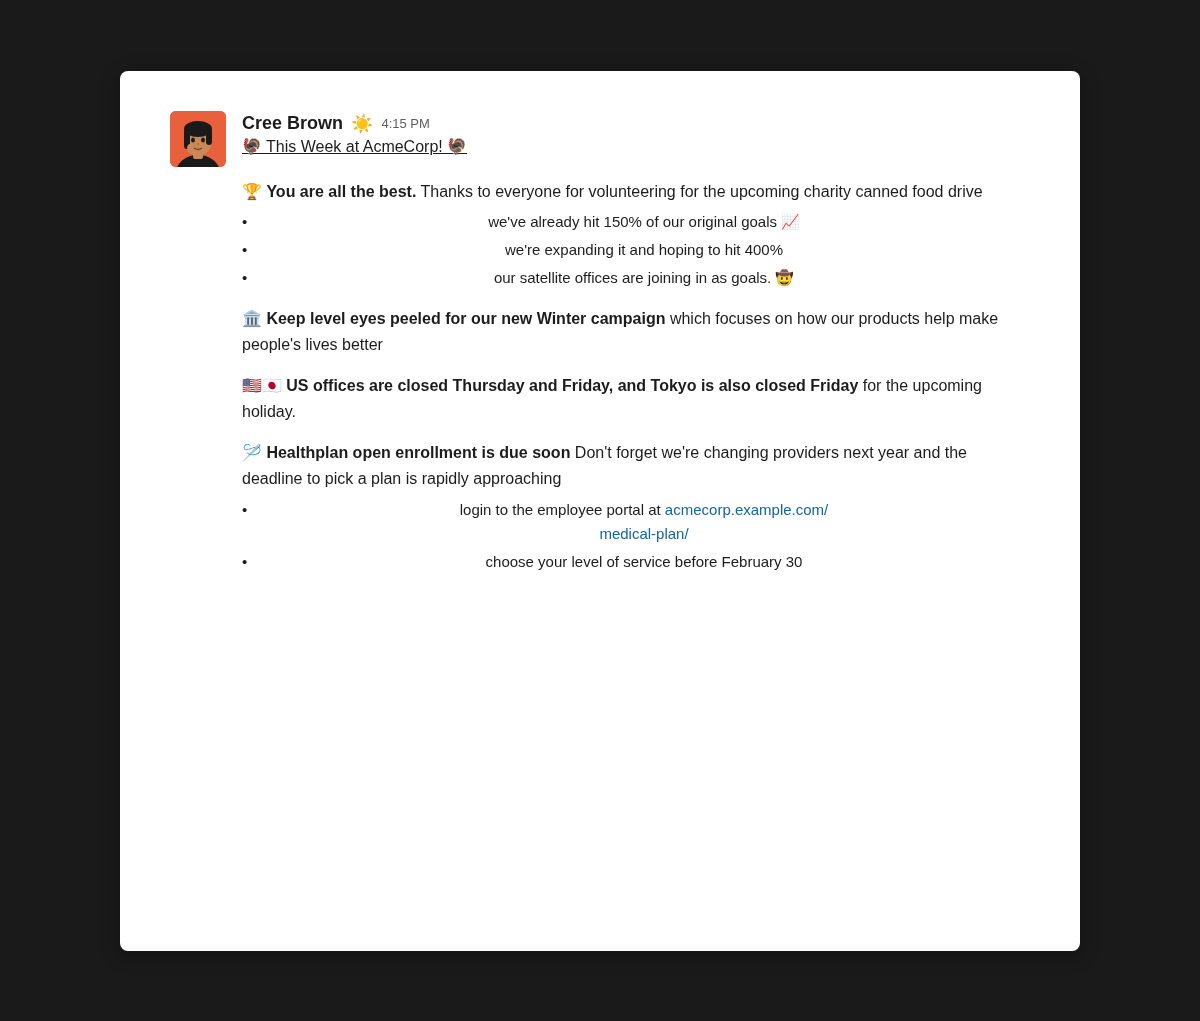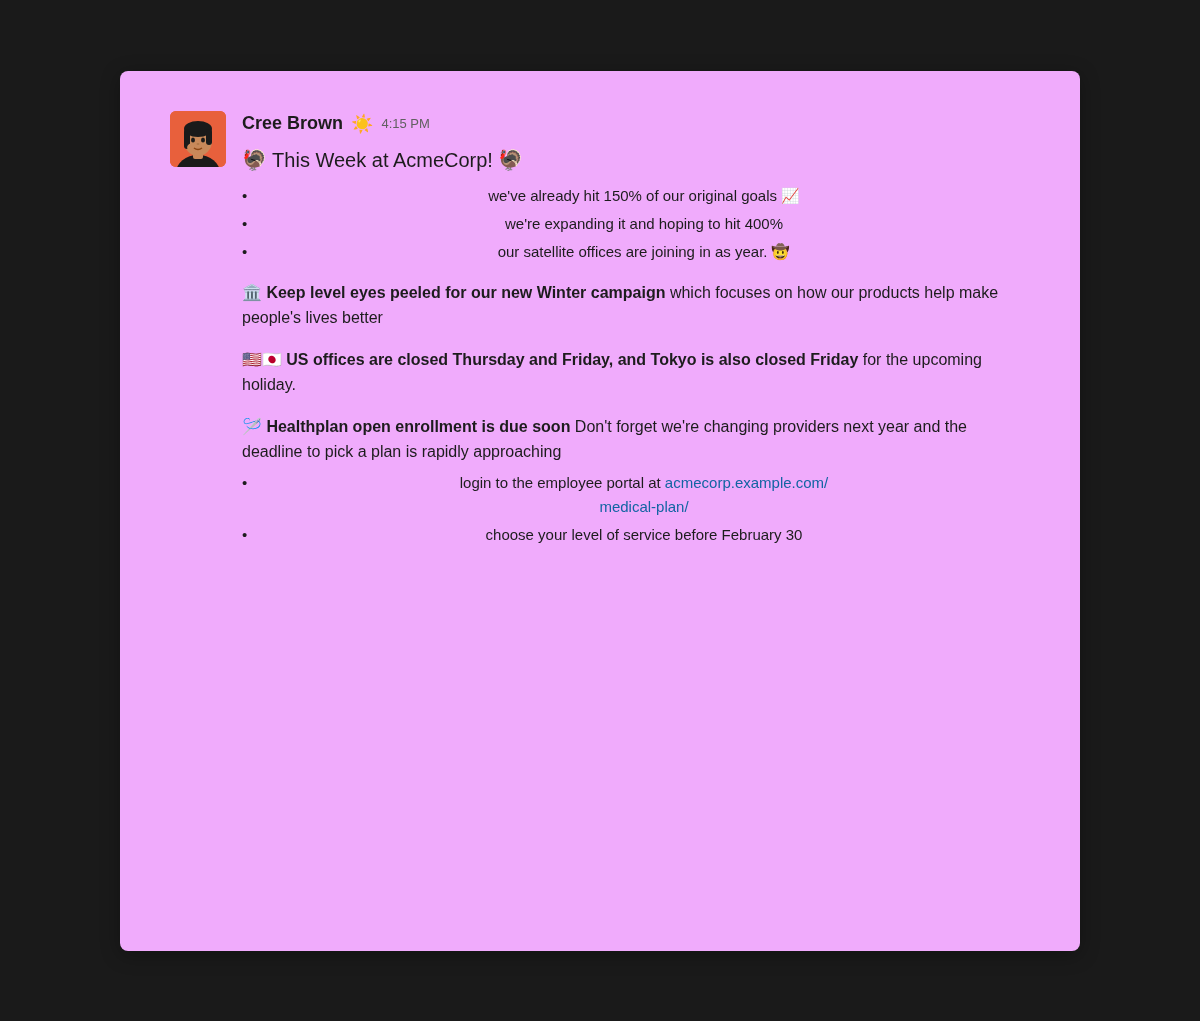--- a/index.html
+++ b/index.html
@@ -11,21 +11,21 @@
     body {
       background-color: #1a1a1a;
       display: flex;
       justify-content: center;
       align-items: center;
       min-height: 100vh;
       font-family: -apple-system, BlinkMacSystemFont, 'Segoe UI', sans-serif;
     }
 
     .message-card {
-      background: #f0abfc;
+      background: #ffffff;
       border-radius: 8px;
       padding: 40px 50px 50px 50px;
       width: 960px;
       min-height: 880px;
       box-shadow: 0 4px 20px rgba(0,0,0,0.3);
     }
 
     .message-header {
       display: flex;
       align-items: flex-start;
@@ -71,23 +71,24 @@
     .status-emoji {
       font-size: 18px;
     }
 
     .timestamp {
       font-size: 13px;
       color: #616061;
     }
 
     .subject-line {
-      font-size: 20px;
-      color: #1d1c1d;
-      margin-top: 13px;
+      font-size: 16px;
+      color: #1d1c1d;
+      margin-top: 2px;
+      text-decoration: underline;
     }
 
     .message-body {
       margin-left: 72px;
       font-size: 16px;
       line-height: 1.6;
       color: #1d1c1d;
     }
 
     .section {
@@ -168,24 +169,27 @@
         <span class="status-emoji">☀️</span>
         <span class="timestamp">4:15 PM</span>
       </div>
       <div class="subject-line">🦃 This Week at AcmeCorp! 🦃</div>
     </div>
   </div>
 
   <div class="message-body">
 
     <div class="section">
+      <p>
+        <span>🏆 </span><span class="bold">You are all the best.</span><span> Thanks to everyone for volunteering for the upcoming charity canned food drive</span>
+      </p>
       <ul class="bullet-list">
         <li>we've already hit 150% of our original goals 📈</li>
         <li>we're expanding it and hoping to hit 400%</li>
-        <li>our satellite offices are joining in as year. 🤠</li>
+        <li>our satellite offices are joining in as goals. 🤠</li>
       </ul>
     </div>
 
     <div class="section">
       <p>
         <span>🏛️ </span><span class="bold">Keep level eyes peeled for our new Winter campaign</span><span> which focuses on how our products help make people's lives better</span>
       </p>
     </div>
 
     <div class="section">

